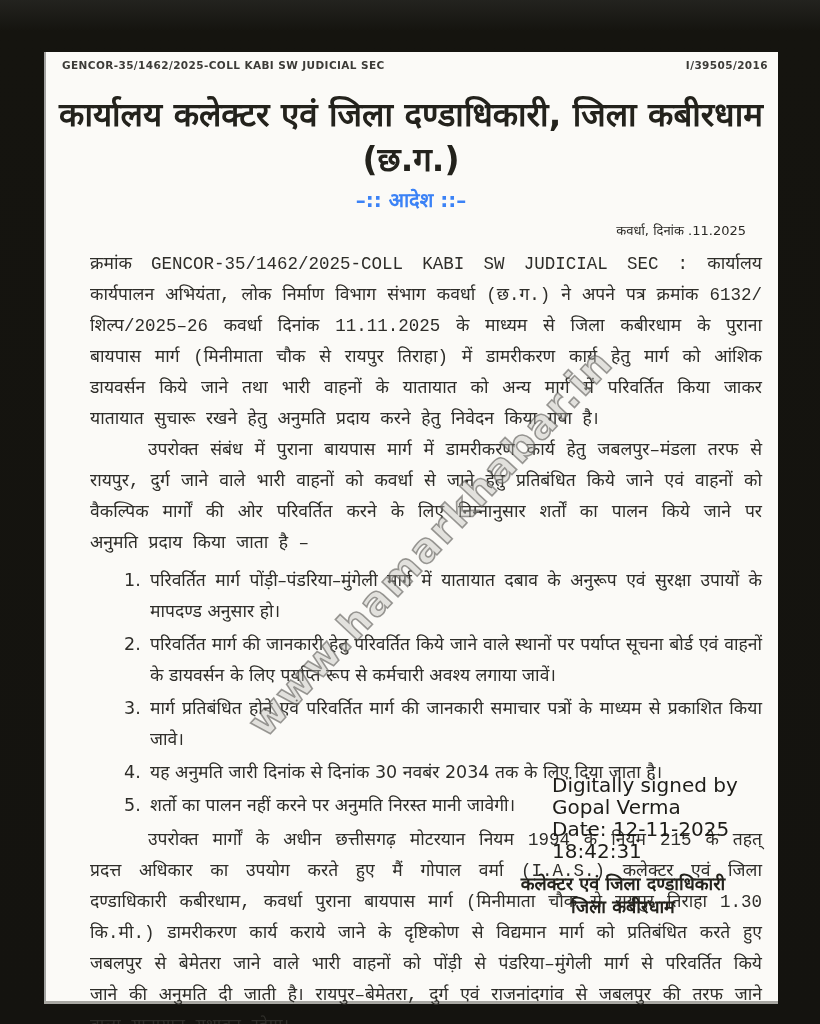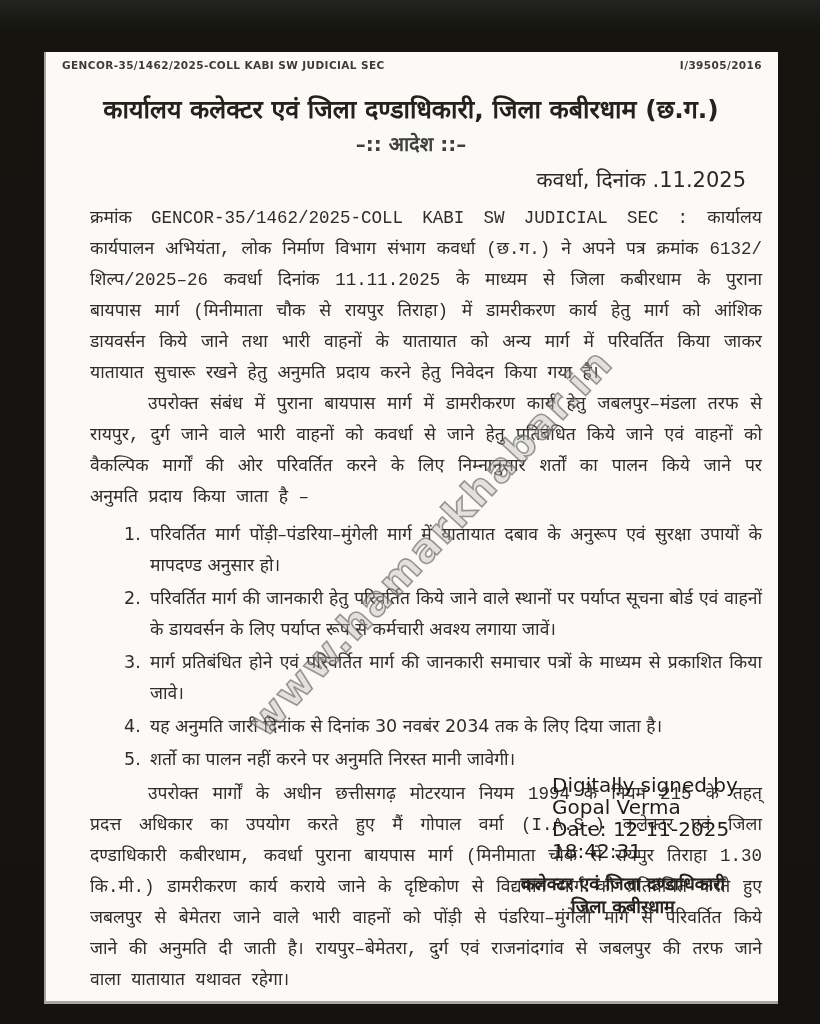--- a/index.html
+++ b/index.html
@@ -21,44 +21,44 @@
     left: 44px; top: 52px;
     width: 734px; height: 949px;
     background: #fbfaf7;
     box-shadow: 0 3px 0 #a8a7a2, 2px 0 0 rgba(0,0,0,0.35) inset;
     color: #2e2d29;
   }
   .doc-header {
     display: flex;
     justify-content: space-between;
     align-items: flex-start;
-    padding: 7px 16px 0 18px;
+    padding: 7px 10px 0 18px;
     font-size: 10.5px;
     font-weight: bold;
     letter-spacing: 0.4px;
     color: #3c3b37;
   }
   .doc-title {
     margin: 20px 10px 0 10px;
     text-align: center;
-    font-size: 25px;
+    font-size: 33px;
     font-weight: bold;
     color: #23221c;
   }
   .doc-subtitle {
     margin-top: 5px;
     text-align: center;
     font-size: 20px;
     font-weight: bold;
-    color: #404040;
+    color: #3b82f6;
   }
   .date-line {
     margin: 8px 32px 0 0;
     text-align: right;
-    font-size: 21px;
+    font-size: 13px;
     color: #2a2925;
   }
   .content {
     padding: 10px 16px 0 46px;
     font-size: 17.5px;
     line-height: 31px;
     text-align: justify;
   }
   .content p { margin: 0; font-family: Liberation Mono, monospace; }
   .para-indent { text-indent: 58px; }

